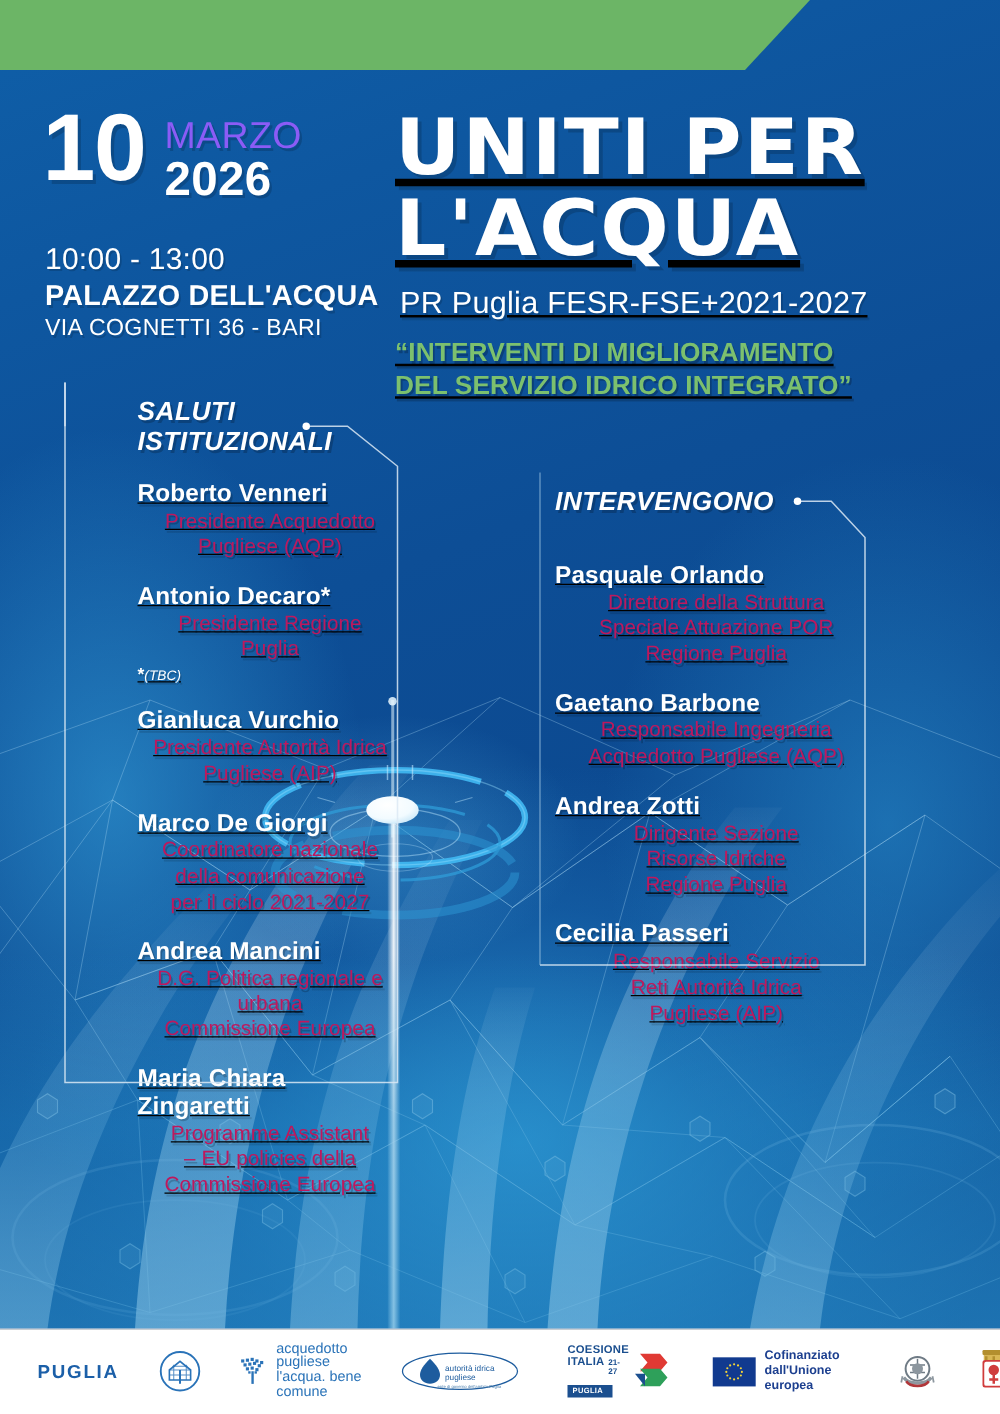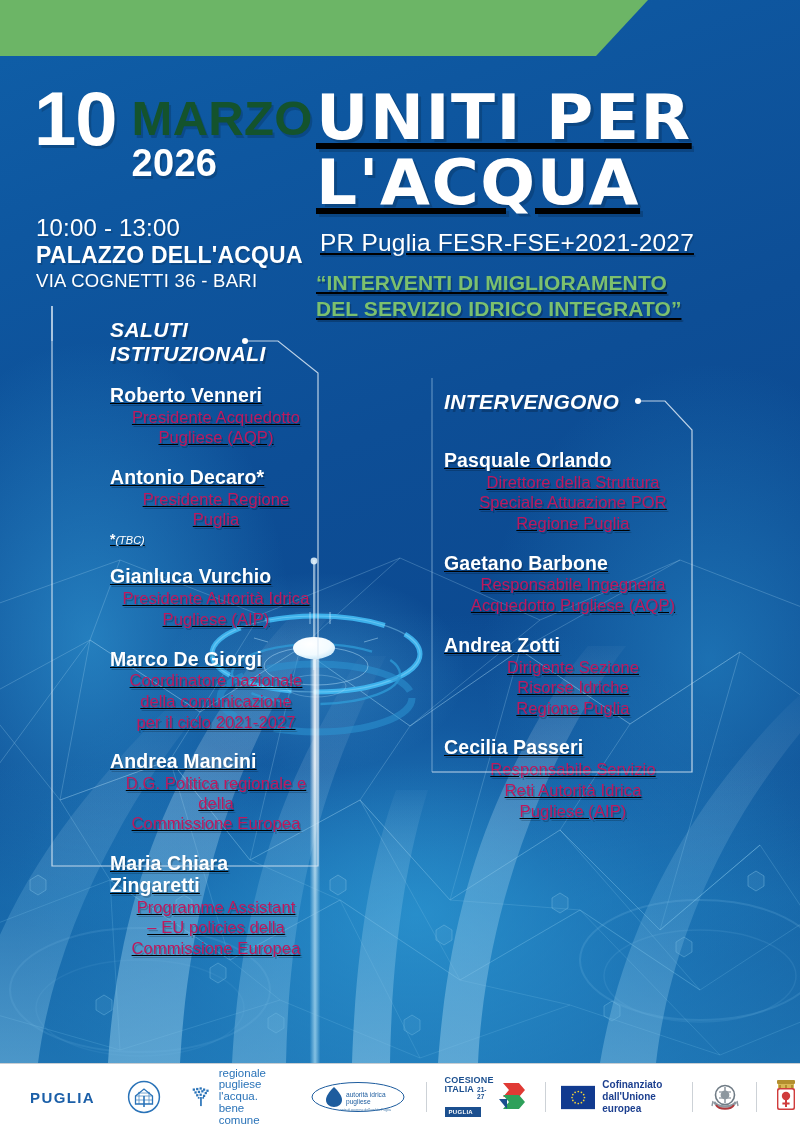--- a/index.html
+++ b/index.html
@@ -50,21 +50,21 @@
 
   
   .datewrap{position:absolute;left:34px;top:86px;z-index:7;}
   .dayrow{display:flex;align-items:flex-start;}
   .day{
     font-size:76px;font-weight:bold;color:#fff;line-height:.86;letter-spacing:-1px;
     text-shadow:2.5px 3px 0 rgba(0,0,0,.16);
   }
   .monthcol{margin-left:15px;margin-top:8px;}
   .month{
-    font-size:49px;font-weight:bold;color:#14532d;line-height:1.02;letter-spacing:.3px;
+    font-size:30px;font-weight:normal;color:#8b5cf6;line-height:1.02;letter-spacing:.3px;
     text-shadow:2px 2.5px 0 rgba(0,0,0,.16);
   }
   .year{
     font-size:38px;font-weight:bold;color:#fff;line-height:1.02;letter-spacing:.3px;
     text-shadow:2px 2.5px 0 rgba(0,0,0,.16);
   }
   .venue{margin-top:30px;margin-left:2px;}
   .time{font-size:24px;color:#fff;line-height:1.22;letter-spacing:.2px;text-shadow:1.5px 2px 0 rgba(0,0,0,.15);}
   .place{font-size:23px;font-weight:bold;color:#fff;line-height:1.18;letter-spacing:.2px;text-shadow:1.5px 2px 0 rgba(0,0,0,.15);}
   .addr{font-size:18.5px;color:#fff;line-height:1.25;letter-spacing:.3px;text-shadow:1.5px 2px 0 rgba(0,0,0,.15);}
@@ -310,21 +310,21 @@
 
       <div class="person">
         <div class="pname">Marco De Giorgi</div>
         <div class="prole">Coordinatore nazionale</div>
         <div class="prole">della comunicazione</div>
         <div class="prole">per il ciclo 2021-2027</div>
       </div>
 
       <div class="person">
         <div class="pname">Andrea Mancini</div>
-        <div class="prole">D.G. Politica regionale e della</div>
+        <div class="prole">D.G. Politica regionale e urbana</div>
         <div class="prole">Commissione Europea</div>
       </div>
 
       <div class="person">
         <div class="pname">Maria Chiara</div>
         <div class="pname">Zingaretti</div>
         <div class="prole">Programme Assistant</div>
         <div class="prole">– EU policies della</div>
         <div class="prole">Commissione Europea</div>
       </div>
@@ -402,21 +402,21 @@
             <rect x="18" y="6" width="4" height="4"></rect>
           <rect x="24" y="9" width="4" height="4"></rect>
             <rect x="9" y="13" width="4" height="4"></rect>
           <rect x="15" y="12" width="4" height="4"></rect>
             <rect x="21" y="14" width="4" height="4"></rect>
           <rect x="12" y="18" width="3" height="3"></rect>
             <rect x="20" y="18" width="3" height="3"></rect>
         </g>
       </svg>
       <div style="margin-left:6px">
-        <div class="aqp-word">regionale</div>
+        <div class="aqp-word">acquedotto</div>
         <div class="aqp-word">pugliese</div>
         <div class="aqp-word small">l'acqua. bene comune</div>
       </div>
     </div>
 
     <div class="logo" style="margin-left:28px">
       <svg width="96" height="34" viewBox="0 0 96 34">
         <ellipse cx="48" cy="17" rx="46" ry="14.5" fill="none" stroke="#1d5c9e" stroke-width="1"></ellipse>
         <path d="M24 7 C29 12 32 16 32 20 C32 24 28.5 27 24 27 C19.5 27 16 24 16 20 C16 16 19 12 24 7 Z" fill="#1d5c9e"></path>
         <text x="36" y="17" font-family="Liberation Sans, sans-serif" font-size="6.6" fill="#1d5c9e">autorità idrica</text>

